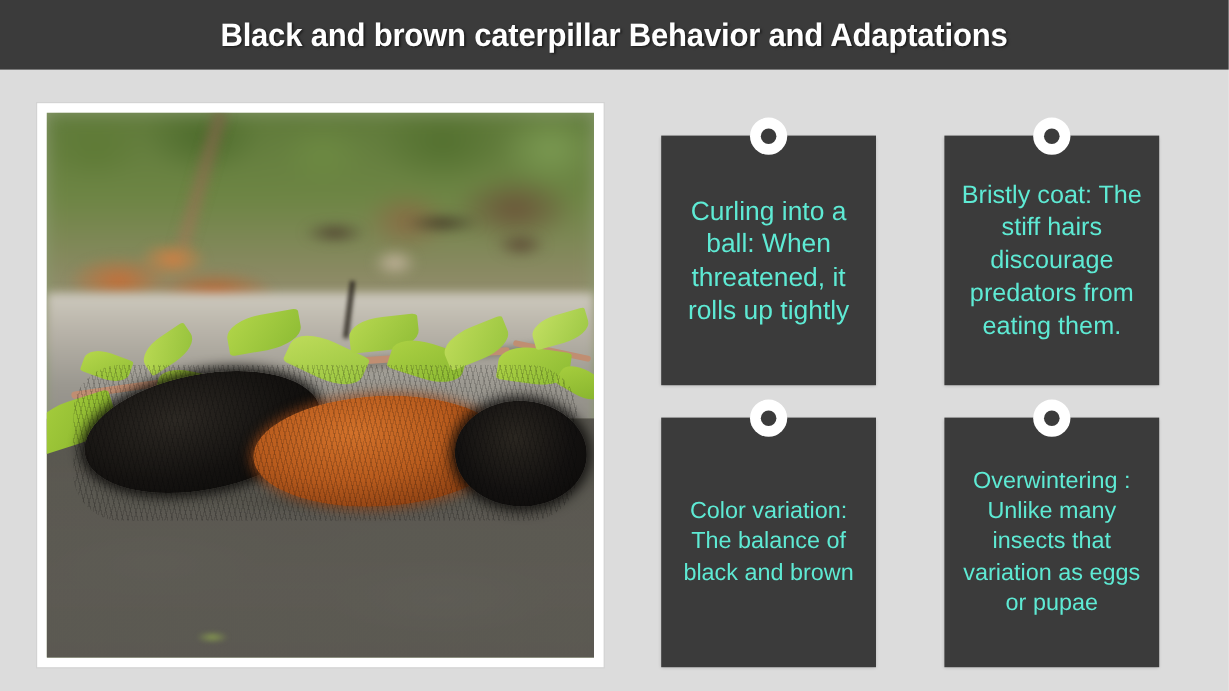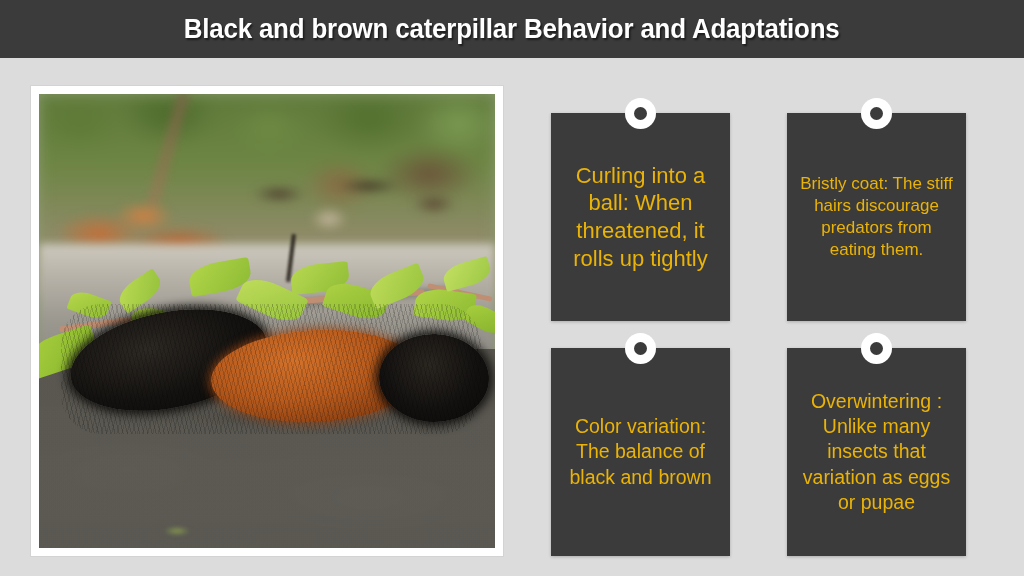--- a/index.html
+++ b/index.html
@@ -190,33 +190,33 @@
   .box{
     position:absolute;
     background:#3b3b3b;
     box-shadow:0 1px 3px rgba(0,0,0,.22);
     box-sizing:border-box;
     display:flex;
     align-items:center;
     justify-content:center;
   }
   .box-text{
-    color:#eab308;
+    color:#5eead4;
     font-size:19.5px;
     line-height:1.29;
     text-align:center;
     padding:0 12px;
     width:100%;
   }
   #box1{left:551px;top:113px;width:179px;height:208px;}
   #box2{left:787px;top:113px;width:179px;height:208px;}
   #box3{left:551px;top:348px;width:179px;height:208px;}
   #box4{left:787px;top:348px;width:179px;height:208px;}
   #box1 .box-text{font-size:22px;line-height:1.26;}
-  #box2 .box-text{font-size:17px;}
+  #box2 .box-text{font-size:21px;}
   #box3 .box-text{font-size:19.5px;}
   #box4 .box-text{font-size:19.5px;}
   
   .donut{
     position:absolute;
     width:31px;height:31px;border-radius:50%;
     background:#ffffff;
     display:flex;align-items:center;justify-content:center;
   }
   .donut::after{

